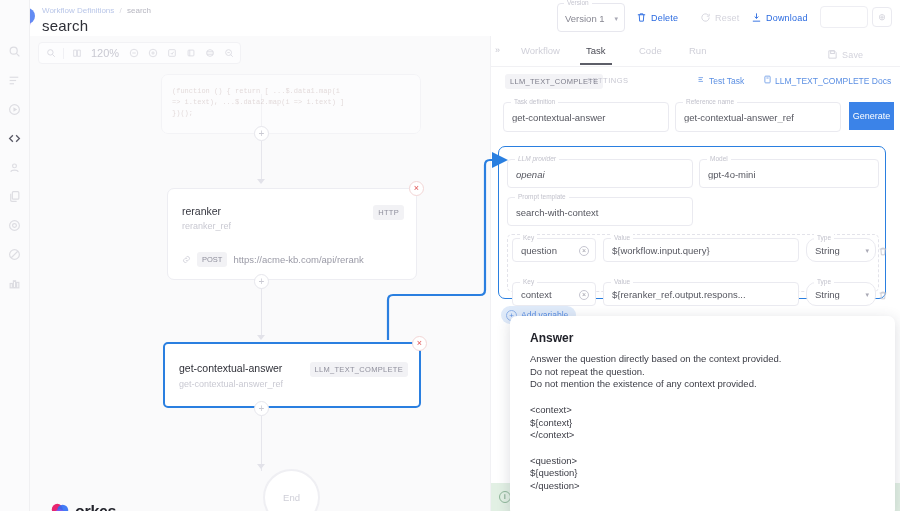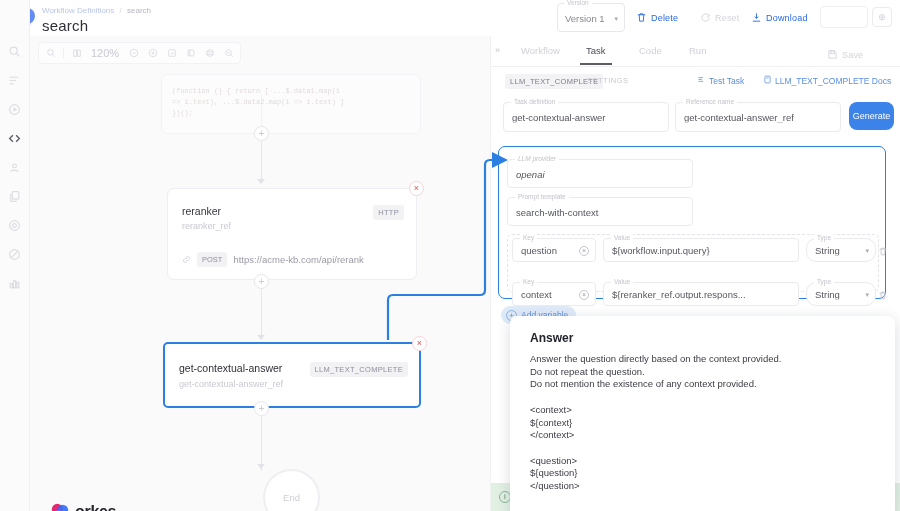--- a/index.html
+++ b/index.html
@@ -126,21 +126,21 @@
 
   .field { position:absolute; border:1px solid #eaeaf0; border-radius:4px; background:#fff; }
   .field > .lg { position:absolute; left:7px; top:-5px; background:#fff; padding:0 3px;
       font-size:6.5px; color:#c2c2cc; white-space:nowrap; }
   .field > .val { position:absolute; left:8px; top:50%; transform:translateY(-50%);
       font-size:9.5px; color:#55565f; white-space:nowrap; overflow:hidden; text-overflow:ellipsis; right:8px;}
 
   #f-taskdef { left:12px; top:66px; width:166px; height:30px; }
   #f-refname { left:184px; top:66px; width:166px; height:30px; }
   #btn-generate { position:absolute; left:358px; top:66px; width:45px; height:28px; background:#3b83e8;
-      border-radius:8px; color:#fff; font-size:9px; display:flex; align-items:center; justify-content:center; }
+      border-radius:0; color:#fff; font-size:9px; display:flex; align-items:center; justify-content:center; }
 
   #llm-box { position:absolute; left:7px; top:110px; width:388px; height:153px;
       border:1.5px solid #2a7fe0; border-radius:7px; background:#fff; }
   #f-provider { left:8px; top:12px; width:186px; height:29px;font-style:italic; }
   #f-model   { left:200px; top:12px; width:180px; height:29px; }
   #f-prompt  { left:8px; top:50px; width:186px; height:29px; }
 
   #var-zone { position:absolute; left:8px; top:87px; width:372px; height:58px;
       border:1px dashed #e3e3ea; border-radius:5px; }
   .var-row { position:absolute; left:4px; width:364px; height:25px; }
@@ -436,20 +436,24 @@
     <div class="field" id="f-refname">
       <span class="lg">Reference name</span>
       <span class="val">get-contextual-answer_ref</span>
     </div>
     <div id="btn-generate">Generate</div>
 
     <div id="llm-box">
       <div class="field" id="f-provider">
         <span class="lg">LLM provider</span>
         <span class="val">openai</span>
+      </div>
+      <div class="field" id="f-model">
+        <span class="lg">Model</span>
+        <span class="val">gpt-4o-mini</span>
       </div>
       <div class="field" id="f-prompt">
         <span class="lg">Prompt template</span>
         <span class="val">search-with-context</span>
       </div>
 
       <div id="var-zone">
         <div class="var-row" style="top:3px;">
           <div class="field vr-key">
             <span class="lg">Key</span>

